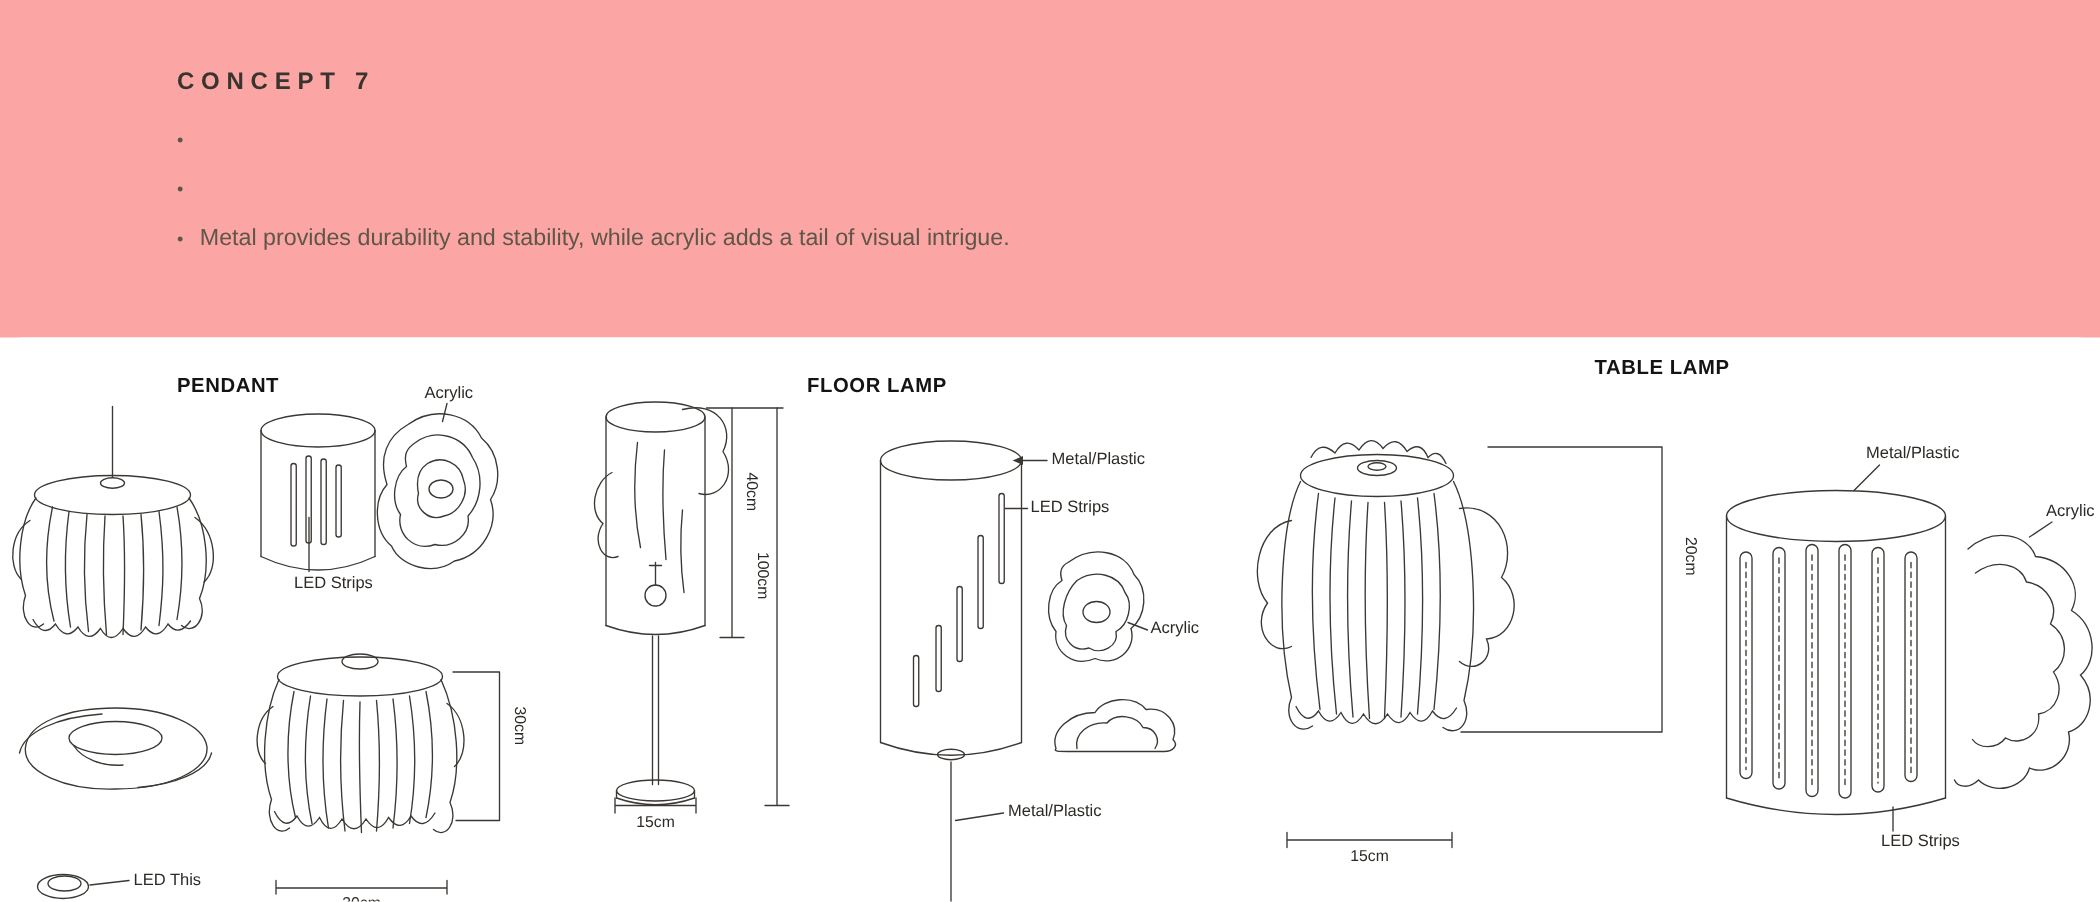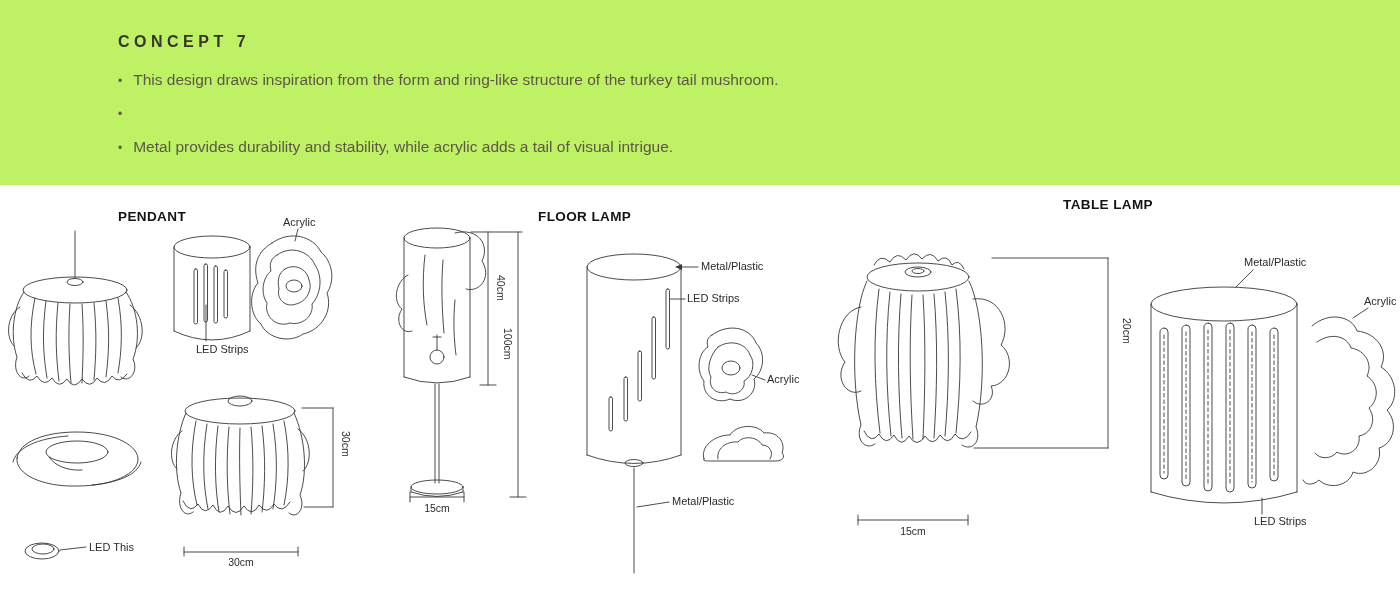--- a/index.html
+++ b/index.html
@@ -8,23 +8,23 @@
   body {
     background:#ffffff;
     font-family:"Liberation Sans", sans-serif;
     color:#3b3733;
     overflow:hidden;
   }
   .page { width:1400px; height:601px; }
 
   
   .concept-header {
-    height:185px;
-    background:#bef264;
-    padding:33px 40px 0 118px;
+    height:225px;
+    background:#fca5a5;
+    padding:46px 40px 0 118px;
   }
   .title {
     font-size:16px;
     font-weight:600;
     letter-spacing:4.5px;
     color:#37352e;
     margin-bottom:19px;
   }
   .bullets { list-style:none; }
   .bullets li {
@@ -73,21 +73,20 @@
 </head>
 <body>
 
 <div class="page">
 
   <header class="concept-header">
     <h1 class="title">CONCEPT 7</h1>
     <ul class="bullets">
       <li>
         <span class="dot">•</span>
-        <span>This design draws inspiration from the form and ring-like structure of the turkey tail mushroom.</span>
       </li>
       <li>
         <span class="dot">•</span>
       </li>
       <li>
         <span class="dot">•</span>
         <span>Metal provides durability and stability, while acrylic adds a tail of visual intrigue.</span>
       </li>
     </ul>
   </header>

